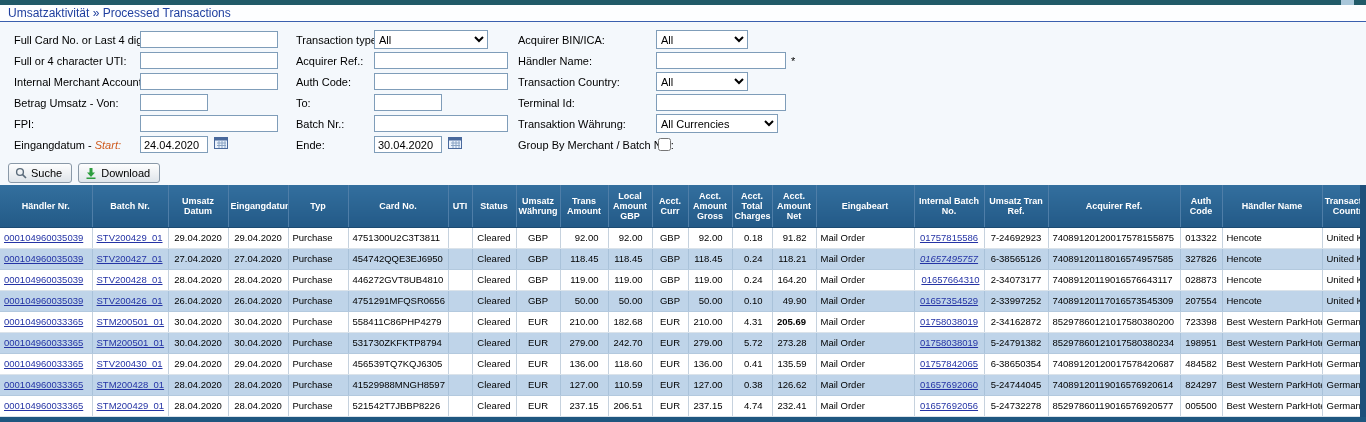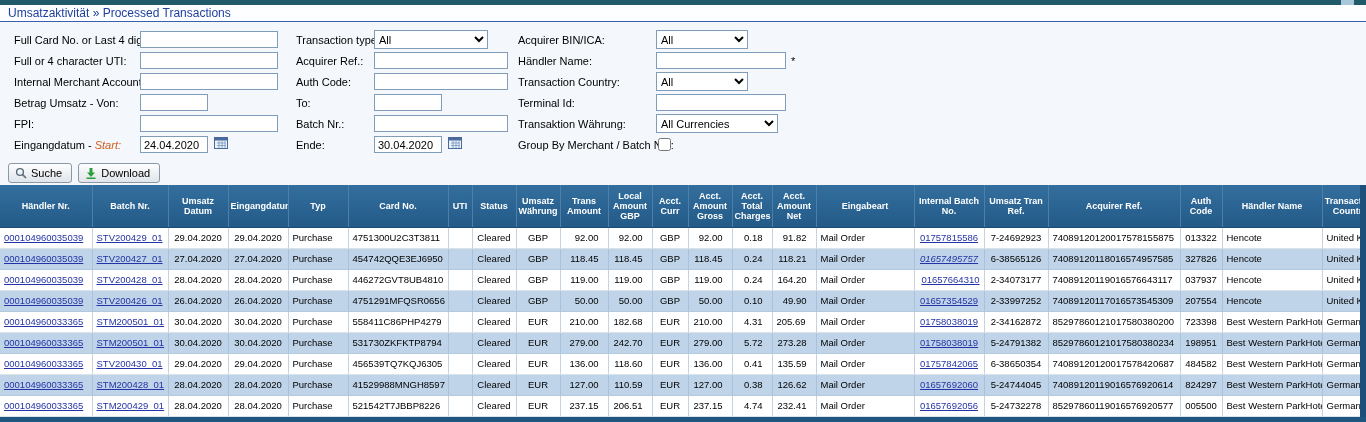--- a/index.html
+++ b/index.html
@@ -291,21 +291,21 @@
           <td style="text-align: right; padding-right: 9px;">119.00</td>
           <td style="text-align: right; padding-right: 9px;">119.00</td>
           <td style="text-align: center;">GBP</td>
           <td style="text-align: right; padding-right: 9px;">119.00</td>
           <td style="text-align: right; padding-right: 9px;">0.24</td>
           <td style="text-align: right; padding-right: 9px;">164.20</td>
           <td style="text-align: left;">Mail Order</td>
           <td style="text-align: right;"><a href="#">01657664310</a></td>
           <td style="text-align: center;">2-34073177</td>
           <td style="text-align: left;">74089120119016576643117</td>
-          <td style="text-align: center;">037937</td>
+          <td style="text-align: center;">028873</td>
           <td style="text-align: left;">Hencote</td>
           <td style="text-align: left;">United Kingdom</td>
         </tr>
         <tr class="alt">
           <td style="text-align: left;"><a href="#">000104960035039</a></td>
           <td style="text-align: left;"><a href="#">STV200426_01</a></td>
           <td style="text-align: center;">26.04.2020</td>
           <td style="text-align: center;">26.04.2020</td>
           <td style="text-align: left;">Purchase</td>
           <td style="text-align: left;">4751291MFQSR0656</td>
@@ -334,21 +334,21 @@
           <td style="text-align: left;">Purchase</td>
           <td style="text-align: left;">558411C86PHP4279</td>
           <td style="text-align: center;"></td>
           <td style="text-align: center;">Cleared</td>
           <td style="text-align: center;">EUR</td>
           <td style="text-align: right; padding-right: 9px;">210.00</td>
           <td style="text-align: right; padding-right: 9px;">182.68</td>
           <td style="text-align: center;">EUR</td>
           <td style="text-align: right; padding-right: 9px;">210.00</td>
           <td style="text-align: right; padding-right: 9px;">4.31</td>
-          <td style="text-align: left; padding-right: 9px;">205.69</td>
+          <td style="text-align: center; padding-right: 9px; font-weight: bold;">205.69</td>
           <td style="text-align: left;">Mail Order</td>
           <td style="text-align: center;"><a href="#">01758038019</a></td>
           <td style="text-align: center;">2-34162872</td>
           <td style="text-align: left;">85297860121017580380200</td>
           <td style="text-align: center;">723398</td>
           <td style="text-align: left;">Best Western ParkHotel</td>
           <td style="text-align: left;">Germany</td>
         </tr>
         <tr class="alt">
           <td style="text-align: left;"><a href="#">000104960033365</a></td>

